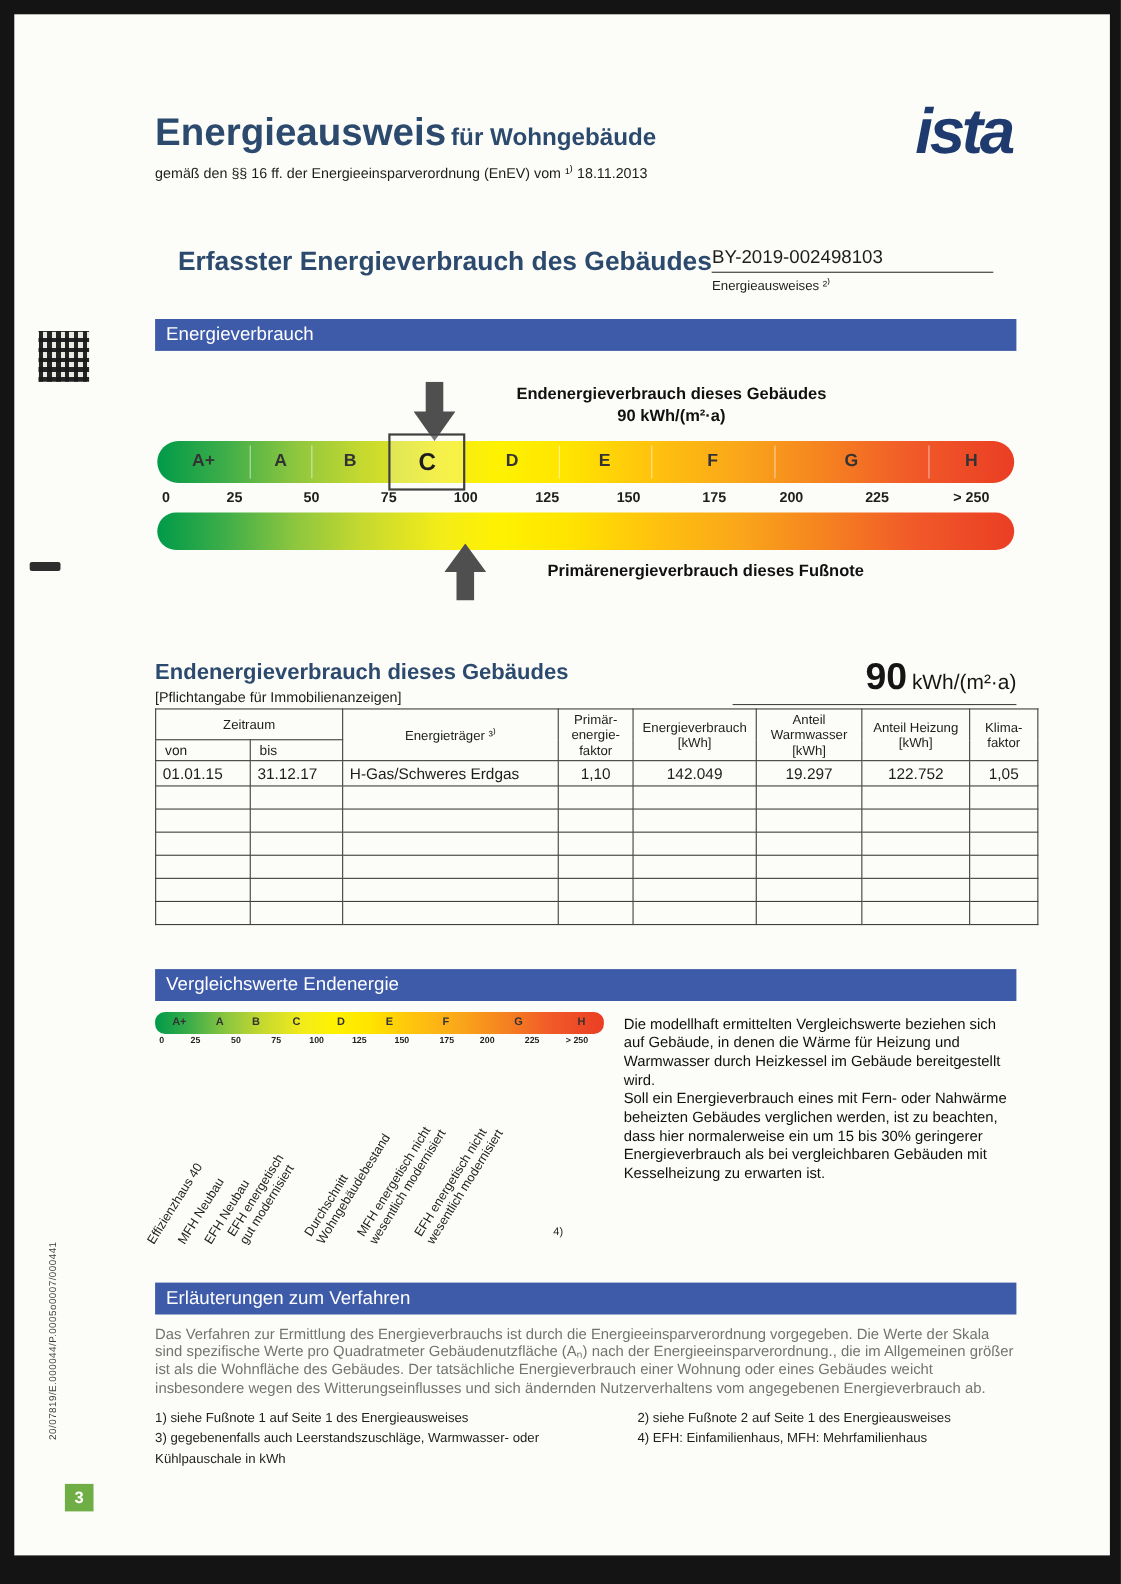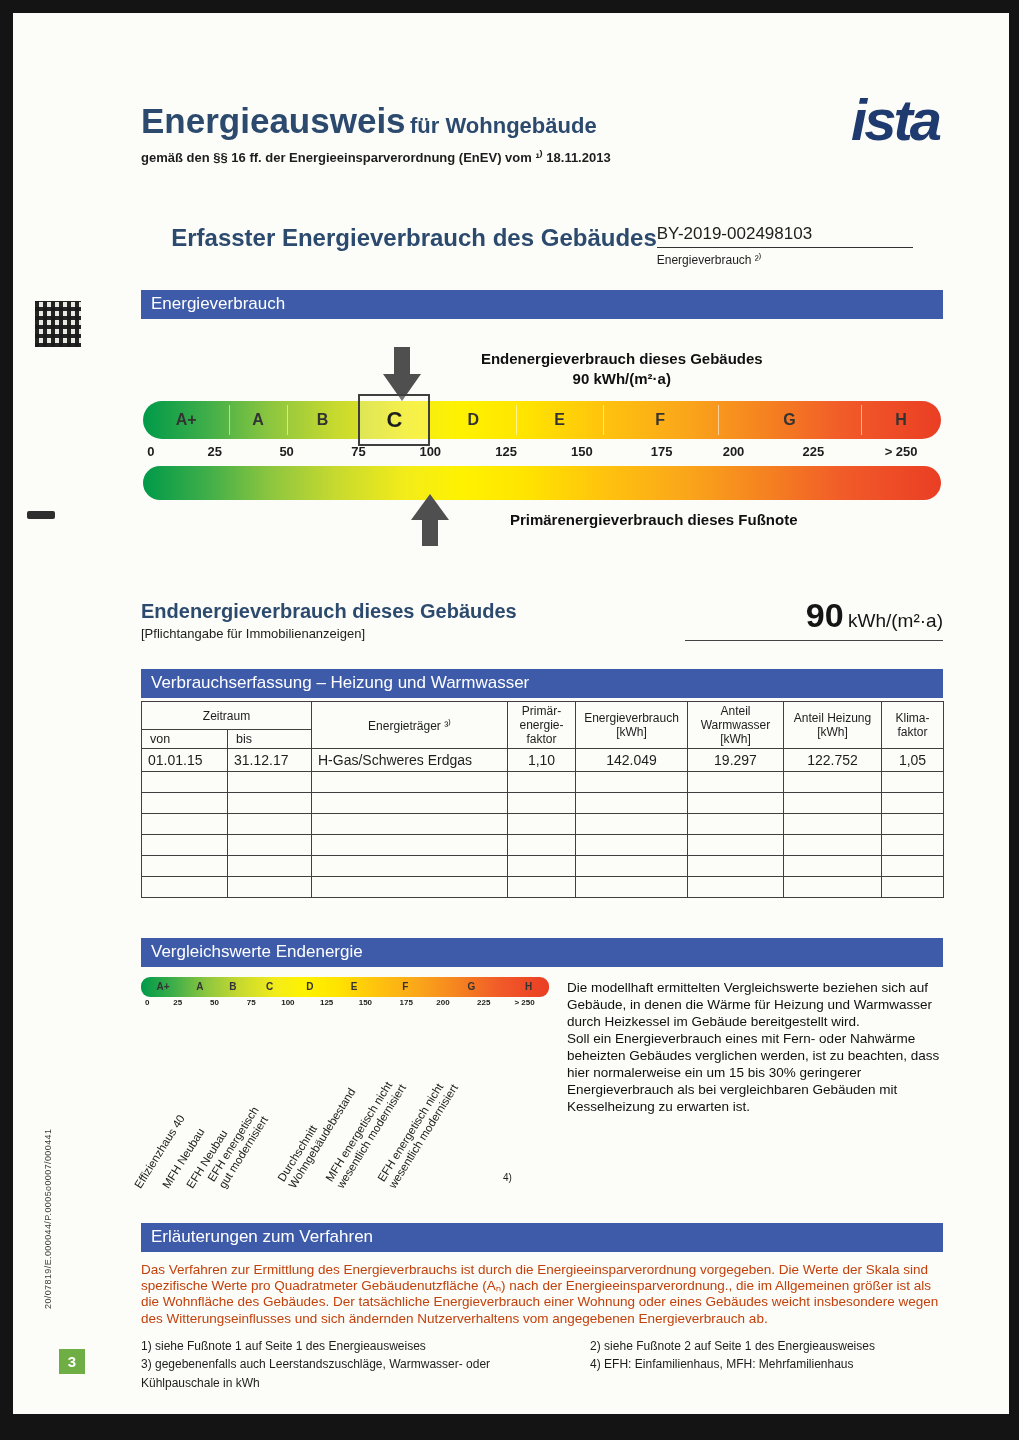--- a/index.html
+++ b/index.html
@@ -5,39 +5,39 @@
   :root{
     --banner:#3e5ba9;
     --heading:#2c4a6e;
     --logo:#1e3a6e;
     --grad:linear-gradient(90deg,#009a49 0%,#3fae49 8%,#8dc63f 16%,#c6d92f 24%,#f3ec19 33%,#fff200 40%,#ffe400 48%,#ffc20e 58%,#faa61a 68%,#f58220 78%,#f15a29 88%,#ea3e24 100%);
   }
   *{box-sizing:border-box;}
   body{margin:0;width:1019px;height:1440px;position:relative;background:#141414;
        font-family:"Liberation Sans", sans-serif;color:#151515;}
   .page{position:absolute;left:13px;top:13px;width:996px;height:1401px;background:#fcfcf8;overflow:hidden;}
-  .content{position:relative;padding:88px 66px 0 128px;}
+  .content{position:relative;padding:88px 85px 0 128px;}
 
   
   .dmcode{position:absolute;left:22px;top:288px;width:46px;height:46px;
     background:
       repeating-linear-gradient(90deg,rgba(25,25,25,.95) 0 4px,transparent 4px 8px),
       repeating-linear-gradient(0deg,rgba(25,25,25,.95) 0 4px,transparent 4px 9px);
     background-color:#e9e9e4;}
   .regmark{position:absolute;left:14px;top:498px;width:28px;height:8px;background:#2e2e2e;border-radius:2px;}
   .side-code{position:absolute;left:30px;top:1296px;transform:rotate(-90deg);transform-origin:0 0;
     font-size:9px;letter-spacing:.4px;color:#3c3c3c;white-space:nowrap;}
   .pagenum{position:absolute;left:46px;top:1336px;width:26px;height:25px;background:#6fae44;
     color:#fff;font-size:15px;font-weight:bold;display:flex;align-items:center;justify-content:center;}
 
   
   .doc-header{display:flex;justify-content:space-between;align-items:flex-start;}
   .t-main{font-size:35px;font-weight:bold;color:var(--heading);}
   .t-sub{font-size:22px;font-weight:bold;color:var(--heading);}
-  .subtitle{font-size:13px;font-weight:bold;color:#1d1d1d;margin-top:7px;}
+  .subtitle{font-size:13px;font-weight:normal;color:#1d1d1d;margin-top:7px;}
   .logo{font-size:58px;font-weight:bold;font-style:italic;color:var(--logo);letter-spacing:-3px;
         line-height:1;margin-top:-10px;padding-right:4px;}
 
   .section-head{display:flex;justify-content:center;align-items:flex-start;margin-top:58px;}
   .sec-title{font-size:24px;font-weight:bold;color:var(--heading);}
   .reg{width:256px;}
   .reg-num{font-size:17px;color:#1d1d1d;padding-bottom:3px;border-bottom:1.5px solid #333;}
   .reg-label{font-size:12px;margin-top:3px;color:#1d1d1d;}
 
   .banner{background:var(--banner);color:#fff;font-size:17px;padding:4px 10px 5px;margin-top:22px;}
@@ -91,21 +91,21 @@
   .mini-band .band-letter{line-height:20px;font-size:10px;}
   .mini-ticks{position:relative;height:12px;}
   .mini-tick{position:absolute;transform:translateX(-50%);top:1px;font-size:8px;font-weight:bold;color:#1d1d1d;white-space:nowrap;}
   .mini-labels{position:relative;height:186px;}
   .rot-label{position:absolute;bottom:4px;transform:rotate(-58deg);transform-origin:0 100%;
     font-size:11.5px;line-height:1.12;white-space:pre-line;color:#1d1d1d;}
   .fn4{position:absolute;left:362px;bottom:12px;font-size:10px;color:#1d1d1d;}
   .vergleich-text{flex:1;font-size:13.5px;line-height:1.26;color:#101010;padding-top:2px;}
   .vergleich-text p{margin:0;}
 
-  .erl-text{font-size:13.5px;line-height:1.2;margin:10px 0 0;color:#c2410c;}
+  .erl-text{font-size:13.5px;line-height:1.2;margin:10px 0 0;color:#737373;}
 
   .footnotes{display:flex;margin-top:10px;font-size:12px;line-height:1.55;color:#1d1d1d;}
   .fn-col1{width:56%;padding-right:20px;}
   .fn-col2{flex:1;}
 </style>
 </head>
 <body>
 
 <div class="page">
 
@@ -124,21 +124,21 @@
         </div>
         <div class="subtitle">gemäß den §§ 16 ff. der Energieeinsparverordnung (EnEV) vom ¹⁾ 18.11.2013</div>
       </div>
       <div class="logo">ista</div>
     </div>
 
     <div class="section-head">
       <div class="sec-title">Erfasster Energieverbrauch des Gebäudes</div>
       <div class="reg">
         <div class="reg-num">BY-2019-002498103</div>
-        <div class="reg-label">Energieverbrauch ²⁾</div>
+        <div class="reg-label">Energieausweises ²⁾</div>
       </div>
     </div>
 
     <div class="banner">Energieverbrauch</div>
 
     <div class="scale-area">
       <div class="top-note">
         <svg class="arrow-down" width="38" height="54" viewBox="0 0 38 54">
             <path d="M11 0h16v27h11L19 54 0 27h11z" fill="#4f4f4f"></path>
           </svg>
@@ -196,21 +196,20 @@
       <div>
         <div class="ee-title">Endenergieverbrauch dieses Gebäudes</div>
         <div class="ee-sub">[Pflichtangabe für Immobilienanzeigen]</div>
       </div>
       <div class="ee-value-wrap">
         <span class="ee-value">90</span>
         <span class="ee-unit">kWh/(m²·a)</span>
       </div>
     </div>
 
-    <div class="banner b2">Verbrauchserfassung – Heizung und Warmwasser</div>
 
     <table class="data-table">
       <colgroup>
         <col style="width:86px">
           <col style="width:84px">
           <col style="width:196px">
           <col style="width:68px">
         <col style="width:112px">
           <col style="width:96px">
           <col style="width:98px">

